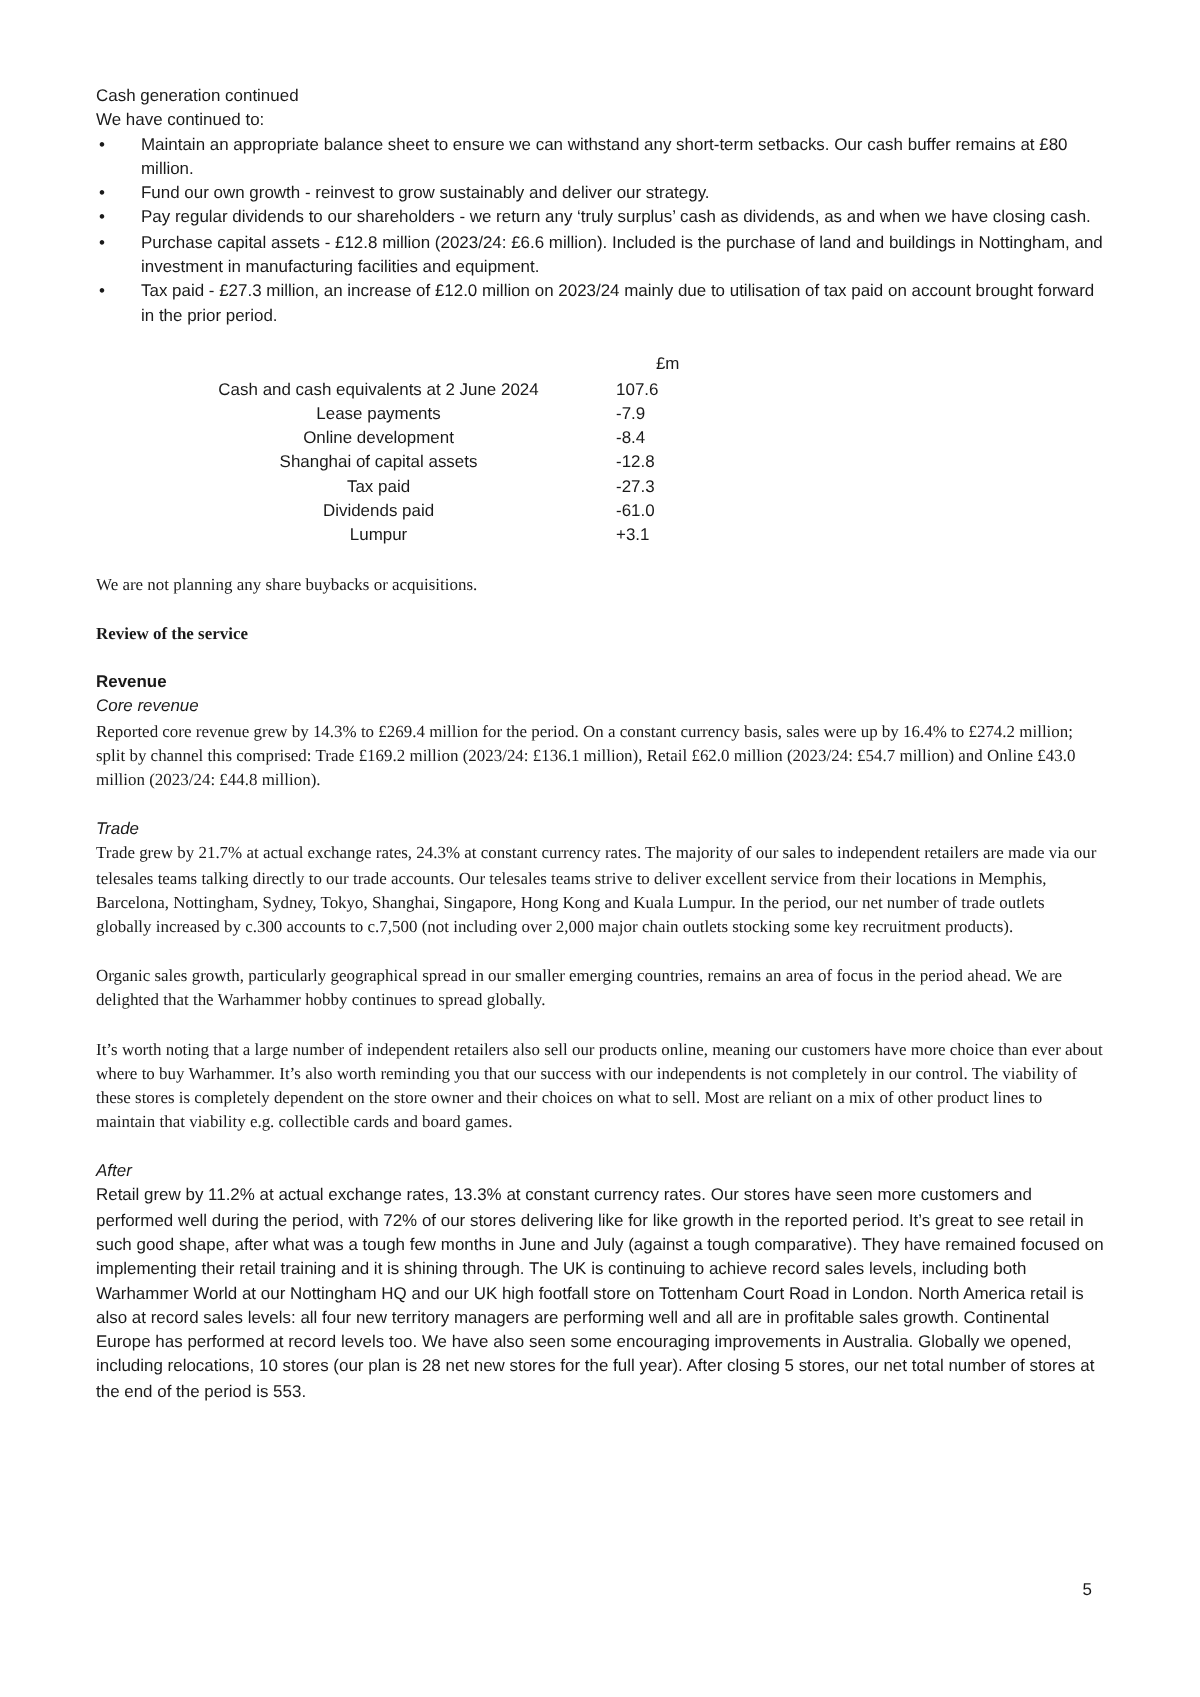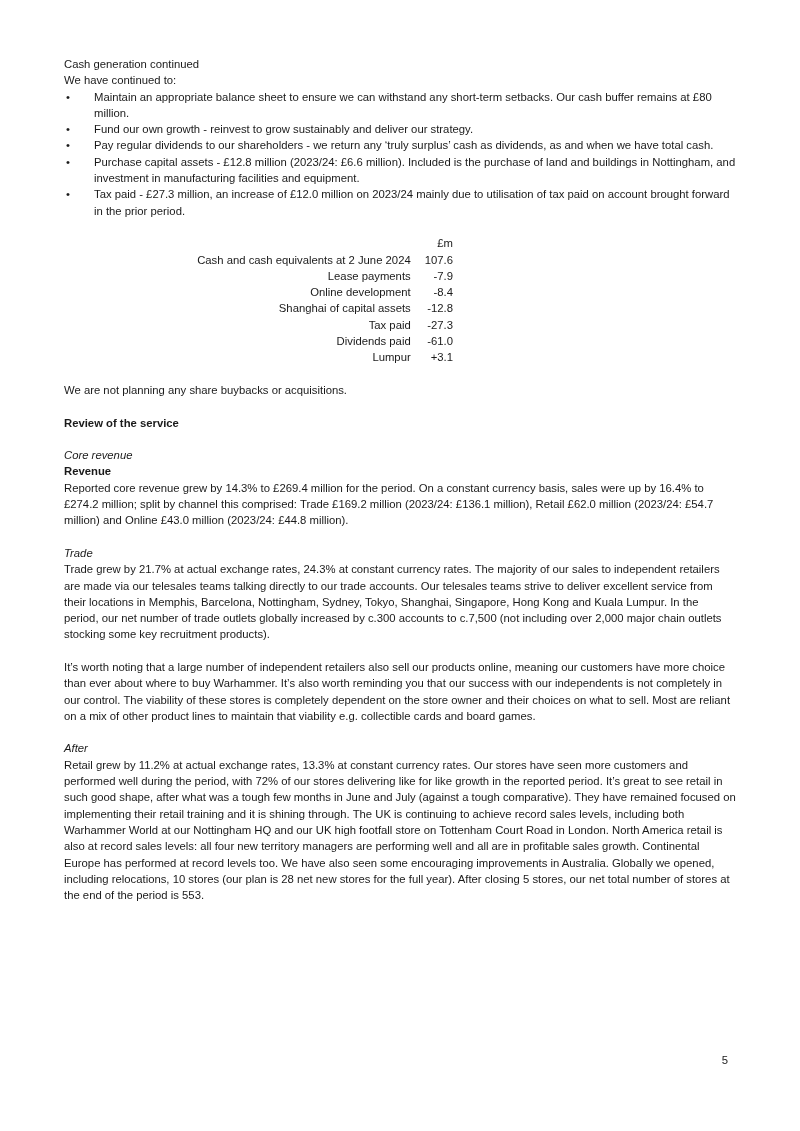--- a/index.html
+++ b/index.html
@@ -29,20 +29,21 @@
   p, .line {
     margin: 0;
     font-size: 11.3px;
     line-height: 16.3px;
     text-align: left;
   }
   .para {
     margin: 0 0 16.3px 0;
     font-size: 11.3px;
     line-height: 16.3px;
+    font-family: Liberation Serif, serif;
   }
   .tight {
     margin: 0;
   }
   .bold {
     font-weight: bold;
   }
   .ital {
     font-style: italic;
   }
@@ -75,25 +76,25 @@
     width: 362px;
     font-size: 11.3px;
     line-height: 16.3px;
   }
   table.cashtable td {
     padding: 0;
     vertical-align: baseline;
     height: 16.3px;
   }
   table.cashtable td.lbl {
-    text-align: right;
+    text-align: center;
     padding-left: 2px;
   }
   table.cashtable td.val {
-    text-align: right;
+    text-align: left;
     padding-right: 1px;
     white-space: nowrap;
   }
   table.cashtable tr.header-row td.val {
     text-align: right;
   }
   table.cashtable tr.total-row td {
     font-weight: bold;
     border-top: 1px solid #8a8a8a;
     border-bottom: 2px solid #1a1a1a;
@@ -115,21 +116,21 @@
 
 <div class="page">
   <div class="content">
 
     <div class="line">Cash generation continued</div>
     <div class="line">We have continued to:</div>
 
     <ul class="bullets">
       <li><span class="dot">•</span><span>Maintain an appropriate balance sheet to ensure we can withstand any short-term setbacks. Our cash buffer remains at £80 million.</span></li>
       <li><span class="dot">•</span><span>Fund our own growth - reinvest to grow sustainably and deliver our strategy.</span></li>
-      <li><span class="dot">•</span><span>Pay regular dividends to our shareholders - we return any ‘truly surplus’ cash as dividends, as and when we have total cash.</span></li>
+      <li><span class="dot">•</span><span>Pay regular dividends to our shareholders - we return any ‘truly surplus’ cash as dividends, as and when we have closing cash.</span></li>
       <li><span class="dot">•</span><span>Purchase capital assets - £12.8 million (2023/24: £6.6 million). Included is the purchase of land and buildings in Nottingham, and investment in manufacturing facilities and equipment.</span></li>
       <li><span class="dot">•</span><span>Tax paid - £27.3 million, an increase of £12.0 million on 2023/24 mainly due to utilisation of tax paid on account brought forward in the prior period.</span></li>
     </ul>
 
     <div class="table-wrap">
       <table class="cashtable">
         <tbody>
           <tr class="header-row">
             <td class="lbl"></td>
             <td class="val">£m</td>
@@ -165,26 +166,27 @@
         </tbody>
       </table>
     </div>
 
     <div class="spacer-sm"></div>
 
     <p class="para">We are not planning any share buybacks or acquisitions.</p>
 
     <p class="para bold">Review of the service</p>
 
+    <div class="line bold">Revenue</div>
     <div class="line ital">Core revenue</div>
-    <div class="line bold">Revenue</div>
     <p class="para">Reported core revenue grew by 14.3% to £269.4 million for the period. On a constant currency basis, sales were up by 16.4% to £274.2 million; split by channel this comprised: Trade £169.2 million (2023/24: £136.1 million), Retail £62.0 million (2023/24: £54.7 million) and Online £43.0 million (2023/24: £44.8 million).</p>
 
     <div class="line ital">Trade</div>
     <p class="para">Trade grew by 21.7% at actual exchange rates, 24.3% at constant currency rates. The majority of our sales to independent retailers are made via our telesales teams talking directly to our trade accounts. Our telesales teams strive to deliver excellent service from their locations in Memphis, Barcelona, Nottingham, Sydney, Tokyo, Shanghai, Singapore, Hong Kong and Kuala Lumpur. In the period, our net number of trade outlets globally increased by c.300 accounts to c.7,500 (not including over 2,000 major chain outlets stocking some key recruitment products).</p>
+    <p class="para">Organic sales growth, particularly geographical spread in our smaller emerging countries, remains an area of focus in the period ahead. We are delighted that the Warhammer hobby continues to spread globally.</p>
     <p class="para">It’s worth noting that a large number of independent retailers also sell our products online, meaning our customers have more choice than ever about where to buy Warhammer. It’s also worth reminding you that our success with our independents is not completely in our control. The viability of these stores is completely dependent on the store owner and their choices on what to sell. Most are reliant on a mix of other product lines to maintain that viability e.g. collectible cards and board games.</p>
 
     <div class="line ital">After</div>
     <p class="tight">Retail grew by 11.2% at actual exchange rates, 13.3% at constant currency rates. Our stores have seen more customers and performed well during the period, with 72% of our stores delivering like for like growth in the reported period. It’s great to see retail in such good shape, after what was a tough few months in June and July (against a tough comparative). They have remained focused on implementing their retail training and it is shining through. The UK is continuing to achieve record sales levels, including both Warhammer World at our Nottingham HQ and our UK high footfall store on Tottenham Court Road in London. North America retail is also at record sales levels: all four new territory managers are performing well and all are in profitable sales growth. Continental Europe has performed at record levels too. We have also seen some encouraging improvements in Australia. Globally we opened, including relocations, 10 stores (our plan is 28 net new stores for the full year). After closing 5 stores, our net total number of stores at the end of the period is 553.</p>
 
   </div>
 
   <div class="page-number">5</div>
 </div>
 

